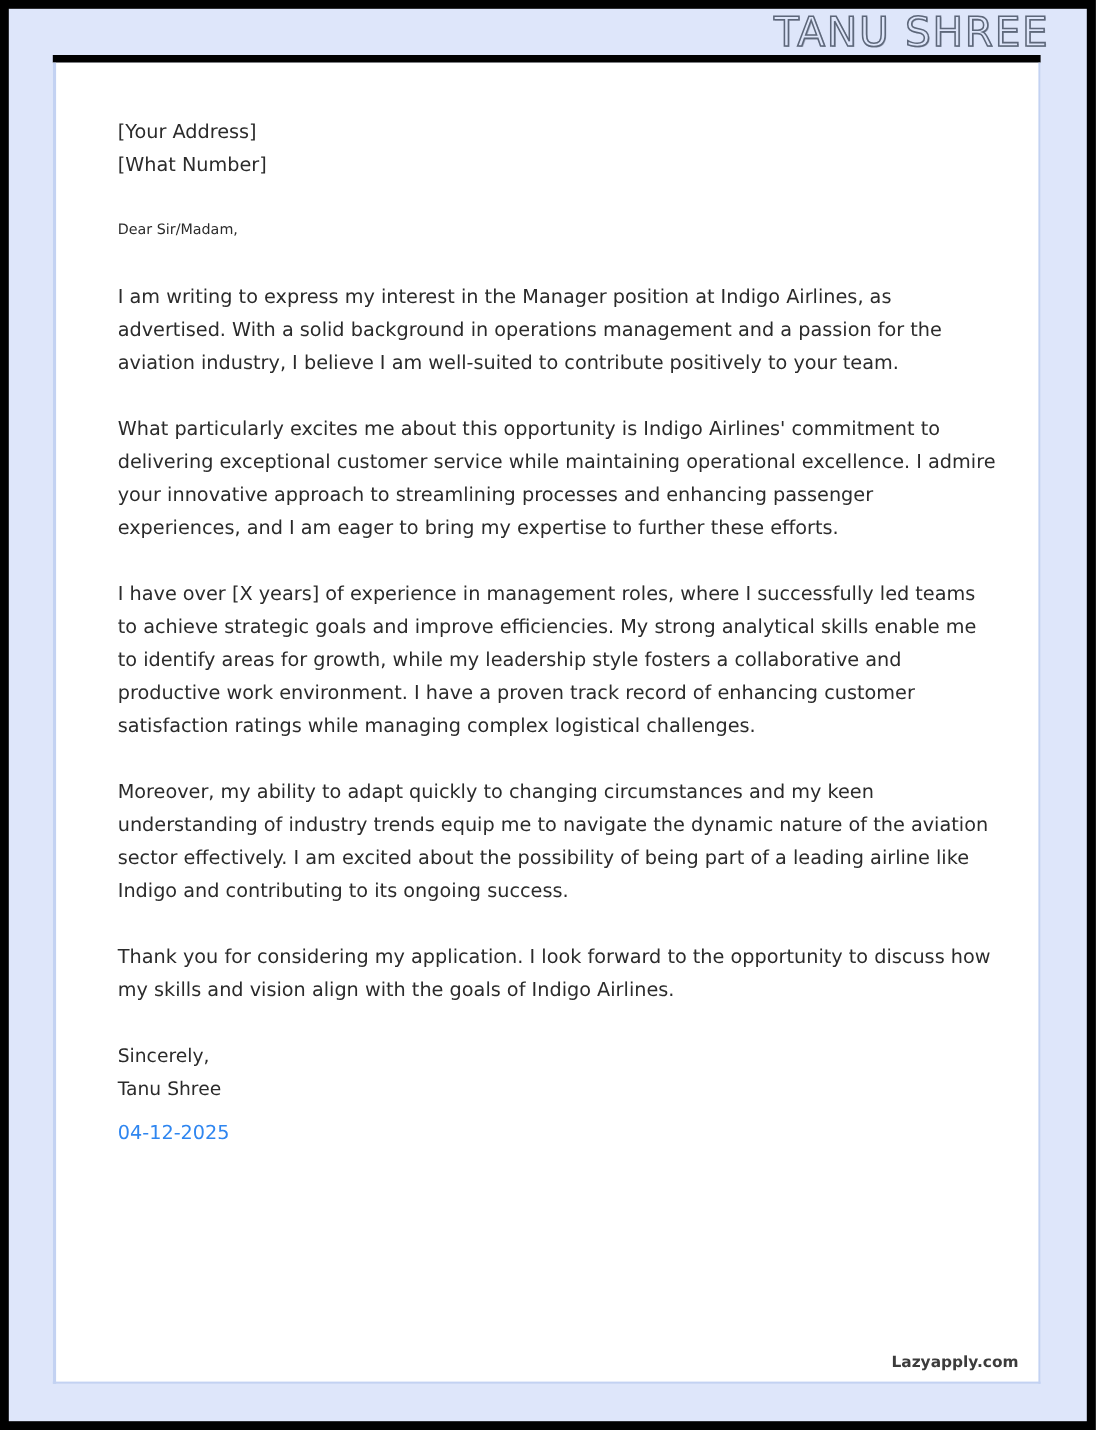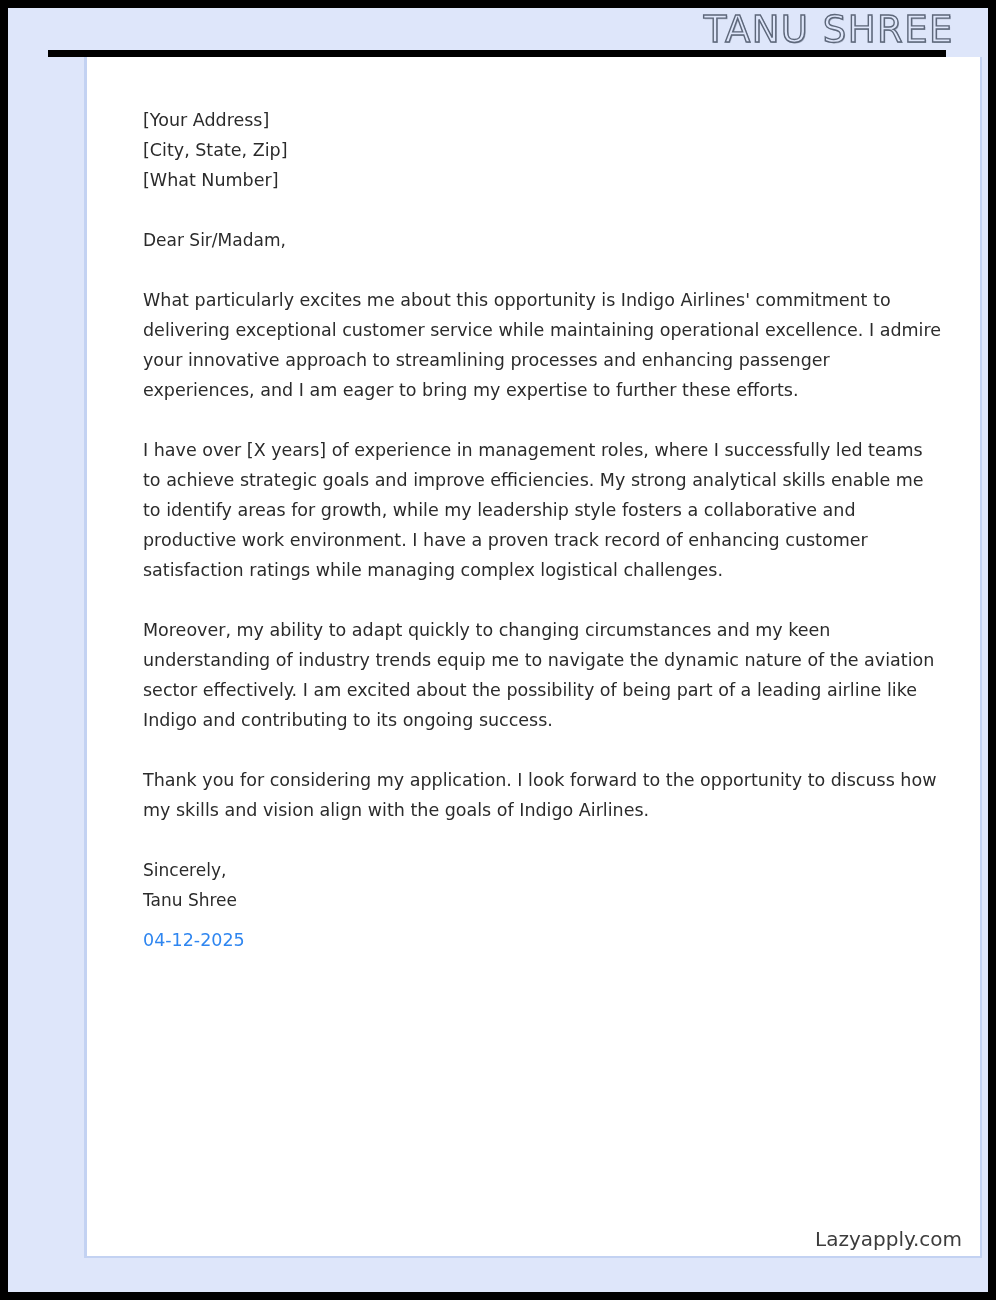--- a/index.html
+++ b/index.html
@@ -75,40 +75,39 @@
     position: absolute;
     left: 40px;
     top: 49px;
     width: 898px;
     height: 1201px;
     background: #ffffff;
     border-left: 3px solid #c3d2f2;
     border-right: 2px solid #c3d2f2;
     border-bottom: 2px solid #c3d2f2;
     overflow: hidden;
-    margin-left: 36px;
   }
 
   .letter-body {
     position: absolute;
     left: 56px;
     top: 48px;
     width: 800px;
   }
 
   .address-block {
     font-size: 17.5px;
     line-height: 30px;
     color: #2b2b2b;
   }
   .address-line { white-space: nowrap; }
 
   .salutation {
     margin-top: 30px;
-    font-size: 17px;
+    font-size: 13px;
     line-height: 30px;
     color: #2b2b2b;
   }
 
   .letter-paragraph {
     margin-top: 30px;
     font-size: 17.5px;
     line-height: 30px;
     color: #2b2b2b;
     text-align: left;
@@ -128,49 +127,50 @@
     line-height: 30px;
     color: #2f86f0;
     white-space: nowrap;
   }
 
   
   .footer-watermark {
     position: absolute;
     right: 18px;
     bottom: 8px;
-    font-size: 20px;
+    font-size: 14px;
     line-height: 18px;
     color: #3c3c3c;
     white-space: nowrap;
+    font-weight: bold;
   }
 </style>
 </head>
 <body>
 
 <div class="page-frame">
   <div class="letter-canvas">
 
     <div class="header-band">
       <div class="applicant-name">TANU SHREE</div>
     </div>
 
     <div class="header-rule"></div>
 
     <div class="letter-sheet">
       <div class="letter-body">
 
         <div class="address-block">
           <div class="address-line">[Your Address]</div>
-          <div class="address-line">[City, State, Zip]</div>
           <div class="address-line">[What Number]</div>
         </div>
 
         <div class="salutation">Dear Sir/Madam,</div>
 
+        <p class="letter-paragraph">I am writing to express my interest in the Manager position at Indigo Airlines, as advertised. With a solid background in operations management and a passion for the aviation industry, I believe I am well-suited to contribute positively to your team.</p>
         <p class="letter-paragraph">What particularly excites me about this opportunity is Indigo Airlines' commitment to delivering exceptional customer service while maintaining operational excellence. I admire your innovative approach to streamlining processes and enhancing passenger experiences, and I am eager to bring my expertise to further these efforts.</p>
         <p class="letter-paragraph">I have over [X years] of experience in management roles, where I successfully led teams to achieve strategic goals and improve efficiencies. My strong analytical skills enable me to identify areas for growth, while my leadership style fosters a collaborative and productive work environment. I have a proven track record of enhancing customer satisfaction ratings while managing complex logistical challenges.</p>
         <p class="letter-paragraph">Moreover, my ability to adapt quickly to changing circumstances and my keen understanding of industry trends equip me to navigate the dynamic nature of the aviation sector effectively. I am excited about the possibility of being part of a leading airline like Indigo and contributing to its ongoing success.</p>
         <p class="letter-paragraph">Thank you for considering my application. I look forward to the opportunity to discuss how my skills and vision align with the goals of Indigo Airlines.</p>
 
         <div class="closing-block">
           <div class="closing-line">Sincerely,</div>
           <div class="closing-line">Tanu Shree</div>
         </div>
 

